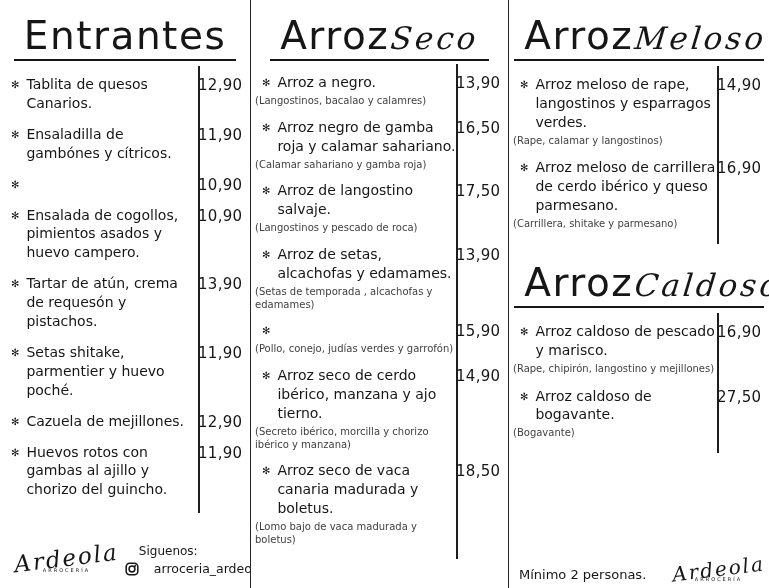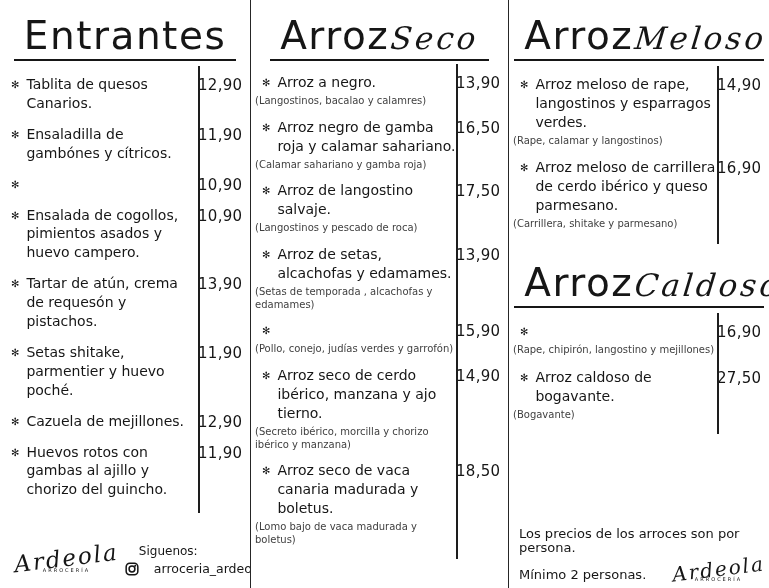--- a/index.html
+++ b/index.html
@@ -265,37 +265,37 @@
       </div>
 
     <div class="heading caldoso-heading">
       <span class="main">Arroz</span><span class="script">Caldoso</span>
     </div>
     <div class="items">
 
         <div class="item">
           <div class="item-name">
             <span class="bullet">✻</span>
+            <span class="name-text">Arroz caldoso de pescado y marisco.</span>
           </div>
           <div class="item-sub">(Rape, chipirón, langostino y mejillones)</div>
           <div class="price">16,90</div>
         </div>
 
         <div class="item">
           <div class="item-name">
             <span class="bullet">✻</span>
             <span class="name-text">Arroz caldoso de bogavante.</span>
           </div>
           <div class="item-sub">(Bogavante)</div>
           <div class="price">27,50</div>
         </div>
       </div>
 
     <div class="footer-right">
-      <div class="note1">Los precios de los arroces son por persona.</div>
       <div class="note-row">
         <div class="note2">Mínimo 2 personas.</div>
         <div class="logo-block">
           <div class="logo-script">Ardeola</div>
           <div class="logo-caption">ARROCERÍA</div>
         </div>
       </div>
     </div>
   </div>
 

